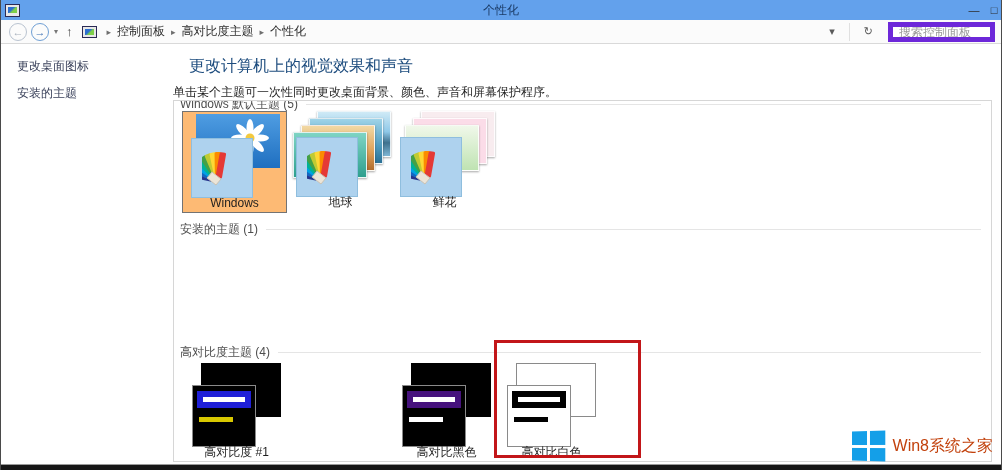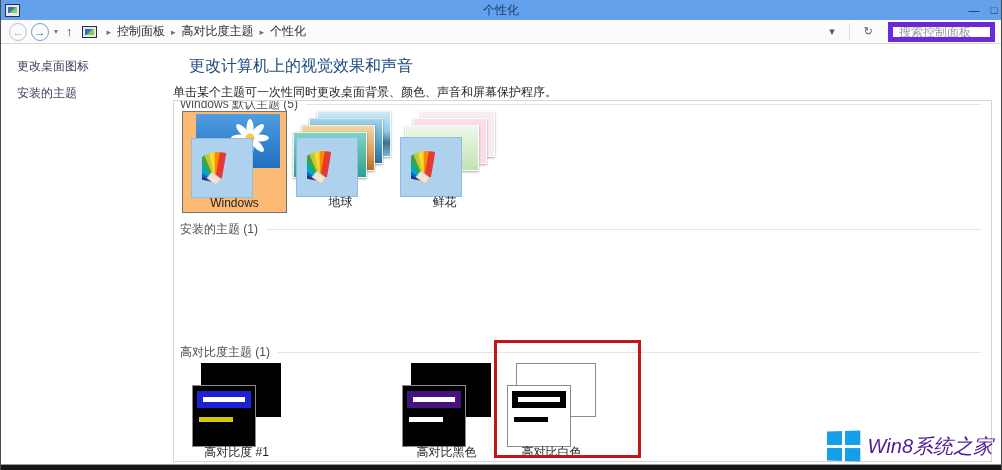--- a/index.html
+++ b/index.html
@@ -70,21 +70,21 @@
   .hc-short { margin:9px 0 0 6px; width:34px; height:5px; }
   .hcw .hc-back { background:#fff; border:1px solid #8a8a8a; }
   .hcw .hc-front { background:#fff; }
   
   .highlight-box { position:absolute; left:493px; top:340px; width:147px; height:118px; border:3px solid #c21619; pointer-events:none; }
   
   .bottom-strip { position:absolute; left:0; right:0; bottom:0; height:6px; background:#161616; border-top:1px solid #9a9a9a; }
   .site-logo { position:absolute; right:8px; bottom:9px; display:flex; align-items:center; }
   .winflag { width:34px; height:30px; display:grid; grid-template-columns:1fr 1fr; grid-template-rows:1fr 1fr; gap:3px; transform:perspective(90px) rotateY(-12deg); margin-right:8px; }
   .winflag div { background:#149fe8; }
-  .site-name { font-size:20px; color:#4c1d95;font-style:italic; }
+  .site-name { font-size:16px; color:#c2410c; }
 </style>
 </head>
 <body>
 
 <div class="window">
 
   <div class="titlebar">
     <div class="app-icon"></div>
     <div class="win-title">个性化</div>
     <div class="win-controls">
@@ -232,21 +232,21 @@
       <div class="tlabel">鲜花</div>
     </div>
 
     <div class="sec-title sec2">
       <span>安装的主题 (1)</span>
         <span class="rule"></span>
     </div>
 
 
     <div class="sec-title sec3">
-      <span>高对比度主题 (1)</span>
+      <span>高对比度主题 (4)</span>
         <span class="rule"></span>
     </div>
 
     <div class="tile" style="left:10px; top:260px;">
       <div class="hc-back"></div>
       <div class="hc-front">
         <div class="hc-bar" style="background:#1f1fd8;">
             <div class="hc-line" style="background:#ffffff;"></div>
           </div>
         <div class="hc-short" style="background:#d8c800;"></div>

